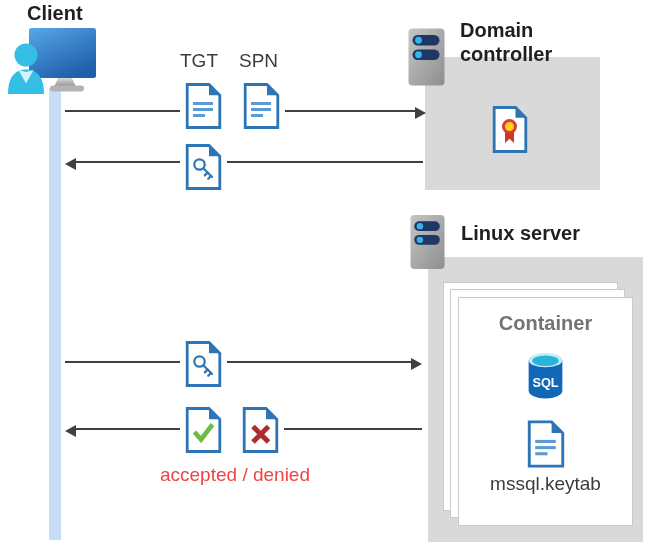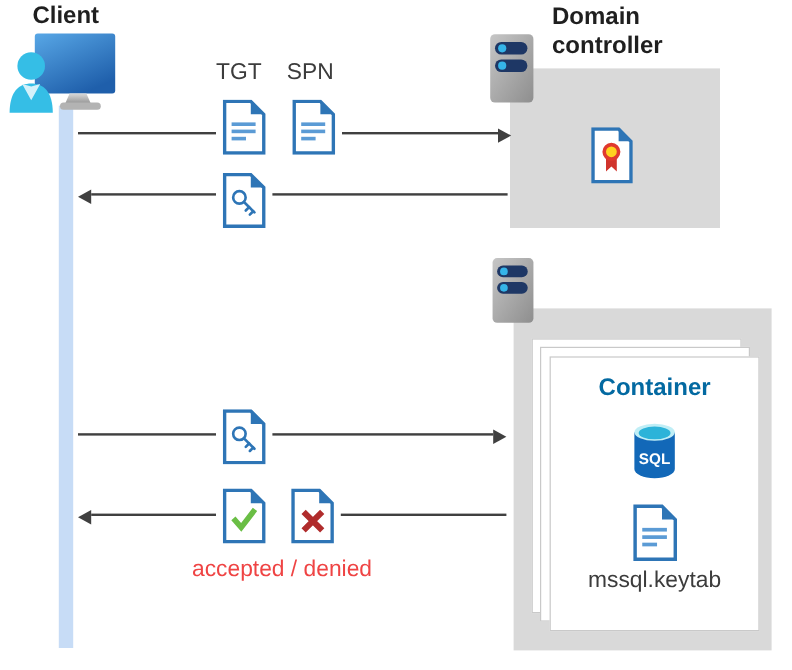--- a/index.html
+++ b/index.html
@@ -14,21 +14,21 @@
   
   .zone{position:absolute;background:#d9d9d9;}
   #domain-zone{left:425px;top:57px;width:175px;height:133px;}
   #linux-zone{left:428px;top:257px;width:215px;height:285px;}
 
   
   .card{position:absolute;width:175px;height:229px;background:#ffffff;border:1px solid #c9c9c9;box-sizing:border-box;}
   #card-back{left:443px;top:282px;}
   #card-mid{left:450px;top:289px;}
   #card-front{left:458px;top:297px;display:flex;flex-direction:column;align-items:center;}
-  .container-title{margin-top:14px;font-weight:700;font-size:20px;color:#0369a1;}
+  .container-title{margin-top:14px;font-weight:700;font-size:20px;color:#737373;}
 
   
   #lifeline{position:absolute;left:49px;top:88px;width:12px;height:452px;background:#c7dcf6;}
 
   
   .arrow{position:absolute;height:0;border-top:2.4px solid #404040;}
   .arrow.right::after{content:"";position:absolute;right:-11px;top:-5.4px;width:0;height:0;
     border-top:6.5px solid transparent;border-bottom:6.5px solid transparent;border-left:11px solid #404040;}
   .arrow.left::before{content:"";position:absolute;left:-11px;top:-5.4px;width:0;height:0;
     border-top:6.5px solid transparent;border-bottom:6.5px solid transparent;border-right:11px solid #404040;}
@@ -56,21 +56,22 @@
   <div class="zone" id="linux-zone"></div>
 
   <div id="lifeline"></div>
 
   <div class="arrow right" id="arrow1"></div>
   <div class="arrow left" id="arrow2"></div>
   <div class="arrow right" id="arrow3"></div>
   <div class="arrow left" id="arrow4"></div>
 
   <div class="heading" style="left:27px;top:1px;">Client</div>
-  <div class="heading" style="left:460px;top:2px;width:115px;">Domain controller</div>
+  <div class="heading" style="left:460px;top:18px;width:115px;">Domain controller</div>
+  <div class="heading" style="left:461px;top:221px;">Linux server</div>
 
   <div class="small-label" style="left:180px;top:50px;width:47px;">TGT</div>
   <div class="small-label" style="left:239px;top:50px;width:47px;">SPN</div>
   <div class="result-label" style="left:130px;top:464px;width:210px;">accepted / denied</div>
 
   <svg class="abs" style="left:5px;top:24px;" width="100" height="72" viewBox="0 0 100 72">
     <defs>
       <linearGradient id="monGrad" x1="0" y1="0" x2="0.6" y2="1">
         <stop offset="0" stop-color="#58a7e6"></stop>
           <stop offset="1" stop-color="#1f5fab"></stop>

